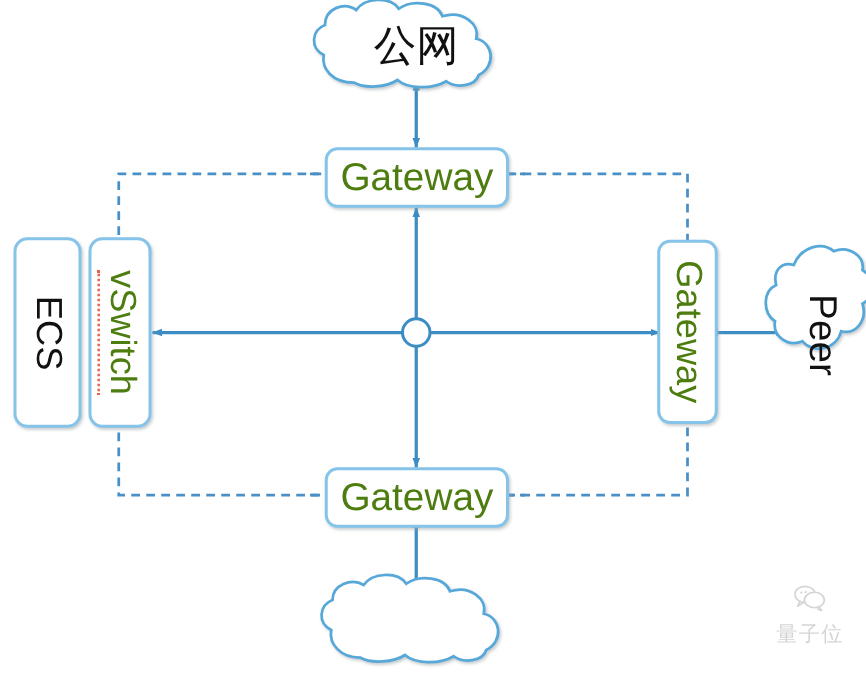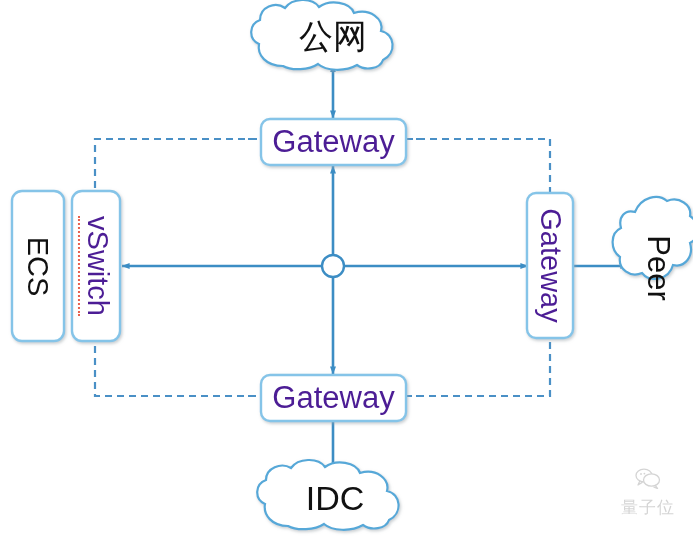--- a/index.html
+++ b/index.html
@@ -25,21 +25,21 @@
     height: 539px;
   }
   .node-label {
     position: absolute;
     display: flex;
     align-items: center;
     justify-content: center;
     pointer-events: none;
     white-space: nowrap;
   }
-  .lbl-blue { color: #4c1d95; }
+  .lbl-blue { color: #4d7c0f; }
   .lbl-black { color: #111111; }
   .vert-lbl {
     transform: rotate(90deg);
     transform-origin: center center;
   }
   .spellcheck {
     border-bottom: 2px dotted #e8614d;
     padding-bottom: 1px;
   }
   #watermark {
@@ -189,21 +189,20 @@
   <div class="node-label lbl-blue" style="left:527px; top:193px; width:46px; height:145px; font-size:29px;">
     <span class="vert-lbl">Gateway</span>
   </div>
 
   <div class="node-label lbl-black" style="left:622px; top:198px; width:72px; height:140px; font-size:31px;">
     <span class="vert-lbl">Peer</span>
   </div>
 
   <div class="node-label lbl-blue" style="left:261px; top:375px; width:145px; height:46px; font-size:31px;">Gateway</div>
 
-  <div class="node-label lbl-black" style="left:262px; top:467px; width:146px; height:62px; font-size:34px;">IDC</div>
 
   <div id="watermark">
     <svg width="26" height="22" viewBox="0 0 26 22">
       <ellipse cx="9" cy="8.5" rx="8" ry="6.4" fill="none" stroke="#9a9a9a" stroke-width="1.3"></ellipse>
       <path d="M5,13.6 L3,18 L7.6,15.1" fill="none" stroke="#9a9a9a" stroke-width="1.3" stroke-linejoin="round"></path>
       <ellipse cx="16.5" cy="13" rx="8" ry="6.2" fill="#ffffff" stroke="#9a9a9a" stroke-width="1.3"></ellipse>
       <path d="M20,18.2 L22.5,21.5 L18.5,20" fill="none" stroke="#9a9a9a" stroke-width="1.3" stroke-linejoin="round"></path>
       <circle cx="6" cy="7" r="0.9" fill="#9a9a9a"></circle>
       <circle cx="9.4" cy="6.6" r="0.9" fill="#9a9a9a"></circle>
     </svg>

